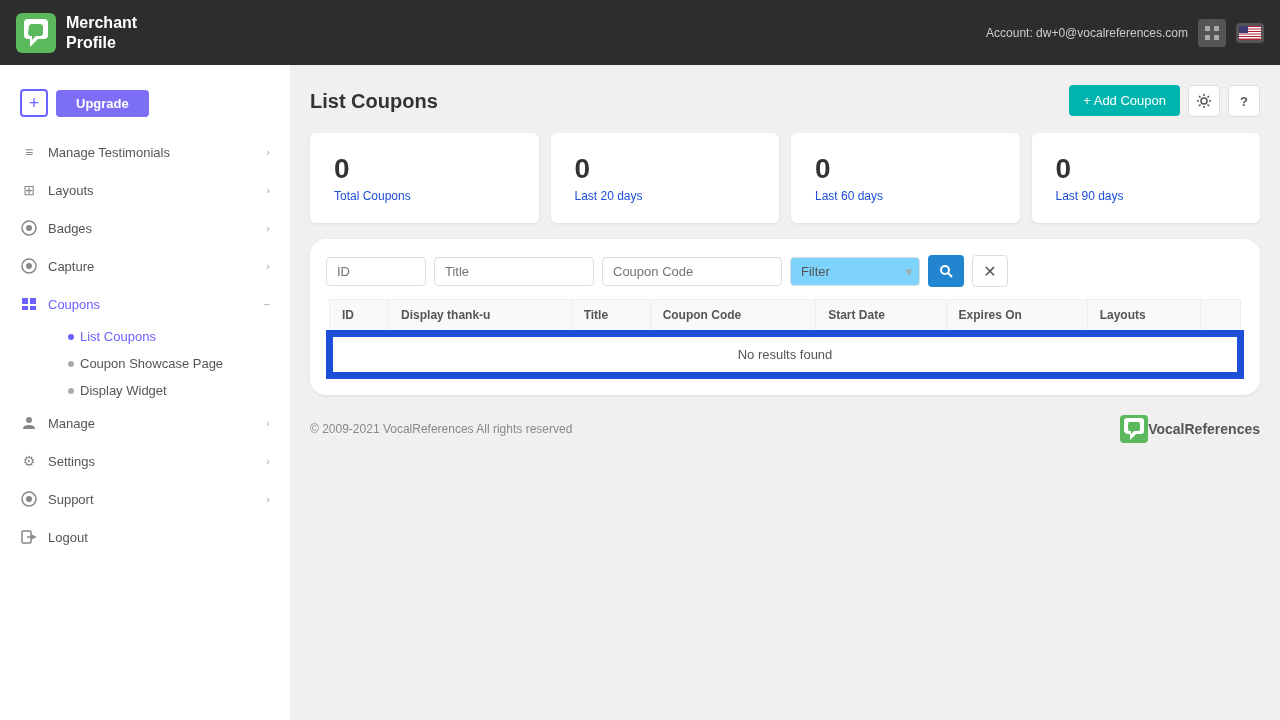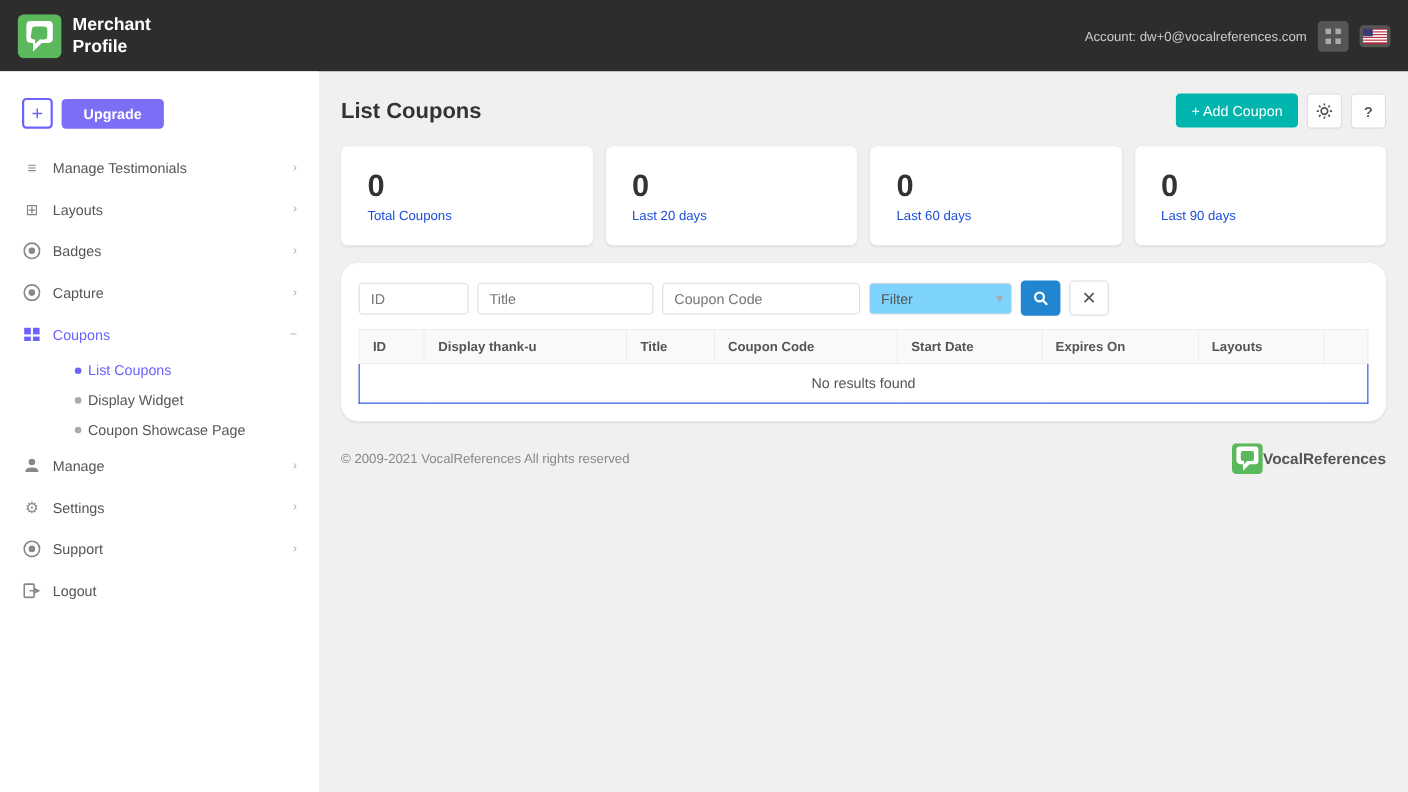--- a/index.html
+++ b/index.html
@@ -294,21 +294,21 @@
     .data-table th {
       background: #f9f9f9;
       border: 1px solid #eee;
       padding: 8px 12px;
       text-align: left;
       font-size: 12px;
       color: #555;
       font-weight: 600;
     }
     .data-table td {
-      border: 1px solid #1d4ed8;
+      border: 7px solid #1d4ed8;
       padding: 10px 24px;
       font-size: 13px;
       color: #555;
     }
     .no-results {
       text-align: center;
       color: #999;
       font-size: 13px;
       padding: 20px;
     }
@@ -437,25 +437,25 @@
       <span class="chevron">−</span>
     </div>
 
     <div class="sub-menu">
       <div class="sub-item active">
         <span class="sub-dot"></span>
         <span>List Coupons</span>
       </div>
       <div class="sub-item">
         <span class="sub-dot"></span>
-        <span>Display Widget</span>
+        <span>Coupon Showcase Page</span>
       </div>
       <div class="sub-item">
         <span class="sub-dot"></span>
-        <span>Coupon Showcase Page</span>
+        <span>Display Widget</span>
       </div>
     </div>
 
     <div class="sidebar-item">
       <div class="sidebar-item-left">
         <span class="sidebar-icon">
           <svg width="16" height="16" viewBox="0 0 16 16">
               <circle cx="8" cy="5" r="3" fill="#888"></circle>
               <path d="M2 14 Q2 10 8 10 Q14 10 14 14" fill="#888"></path>
             </svg>

